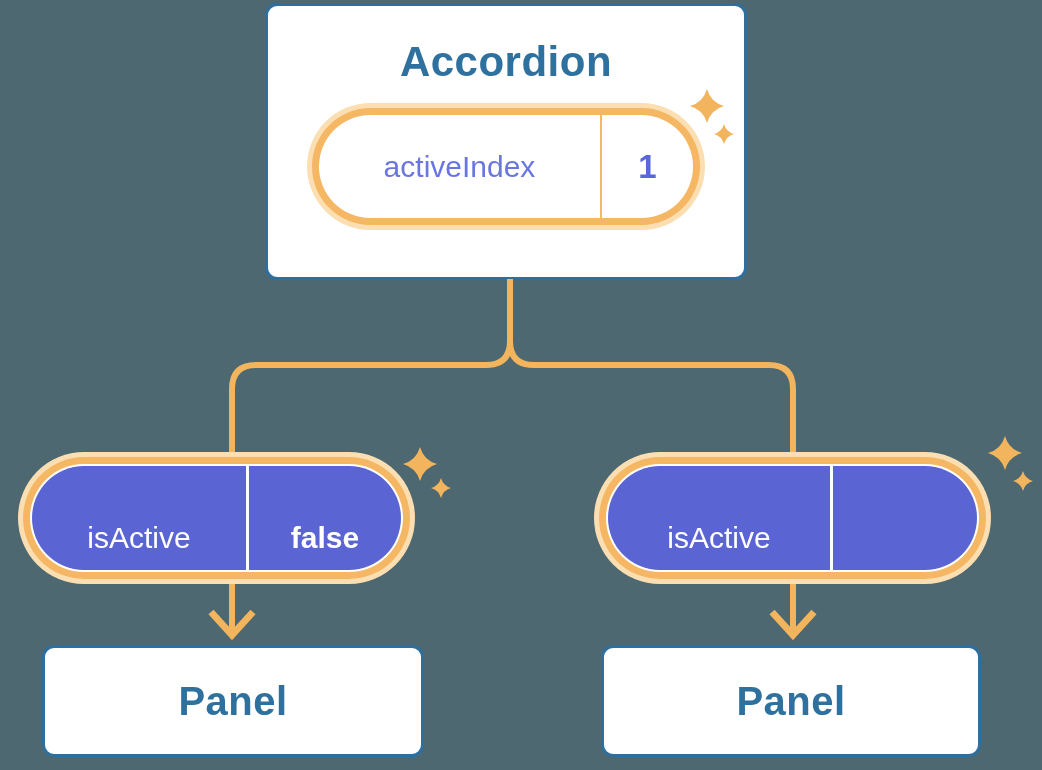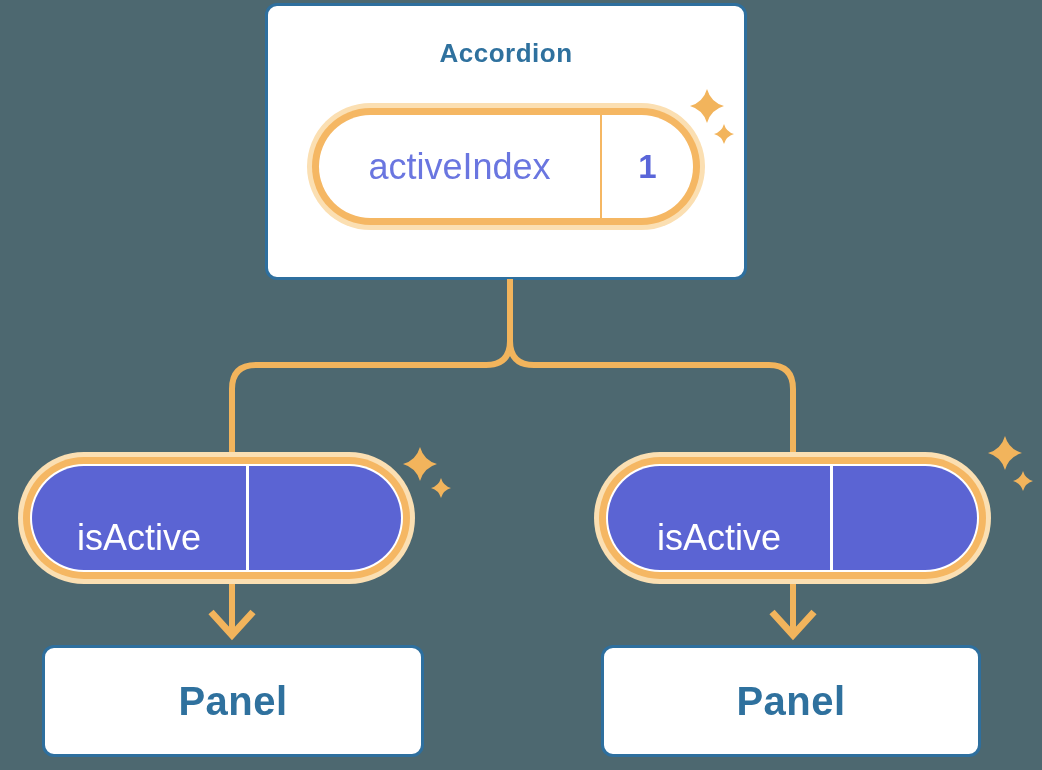--- a/index.html
+++ b/index.html
@@ -16,21 +16,21 @@
     background:#ffffff;
     border:3px solid var(--card-border);
     border-radius:12px;
     box-sizing:border-box;
     z-index:1;
   }
   .root-card{left:265px;top:3px;width:482px;height:277px;}
   .card-title{
     margin-top:32px;
     text-align:center;
-    font-size:26px;
+    font-size:42px;
     font-weight:600;
     letter-spacing:0.5px;
     color:var(--heading-text);
   }
   .panel{
     position:absolute;
     background:#ffffff;
     border:3px solid var(--card-border);
     border-radius:12px;
     box-sizing:border-box;
@@ -69,21 +69,21 @@
     border-radius:999px;
     height:100%;
     display:flex;
     align-items:stretch;
     overflow:hidden;
   }
   .pill-body.white{background:#ffffff;}
   .pill-body.purple{background:var(--pill-fill);}
   .pill-cell{
     display:flex;align-items:center;justify-content:center;
-    font-size:36px;
+    font-size:30px;
   }
   .top-pill{left:307px;top:103px;width:398px;height:127px;}
   .left-pill{left:18px;top:452px;width:397px;height:132px;}
   .right-pill{left:594px;top:452px;width:397px;height:132px;}
 
   .top-pill .pill-cell.label{width:281px;color:var(--prop-text);}
   .top-pill .pill-cell.value{flex:1;color:var(--value-text);font-weight:700;font-size:33px;}
   .top-pill .pill-divider{width:2px;background:var(--pill-ring);}
 
   .purple .pill-cell{color:var(--pill-text);margin-top:40px;}
@@ -150,20 +150,21 @@
       </div>
     </div>
   </div>
 
   <div class="pill-halo left-pill purple">
     <div class="pill-ring">
       <div class="pill-gap">
         <div class="pill-body purple">
           <div class="pill-cell label">isActive</div>
           <div class="pill-divider"></div>
+          <div class="pill-cell value">false</div>
         </div>
       </div>
     </div>
   </div>
 
   <div class="pill-halo right-pill purple">
     <div class="pill-ring">
       <div class="pill-gap">
         <div class="pill-body purple">
           <div class="pill-cell label">isActive</div>

